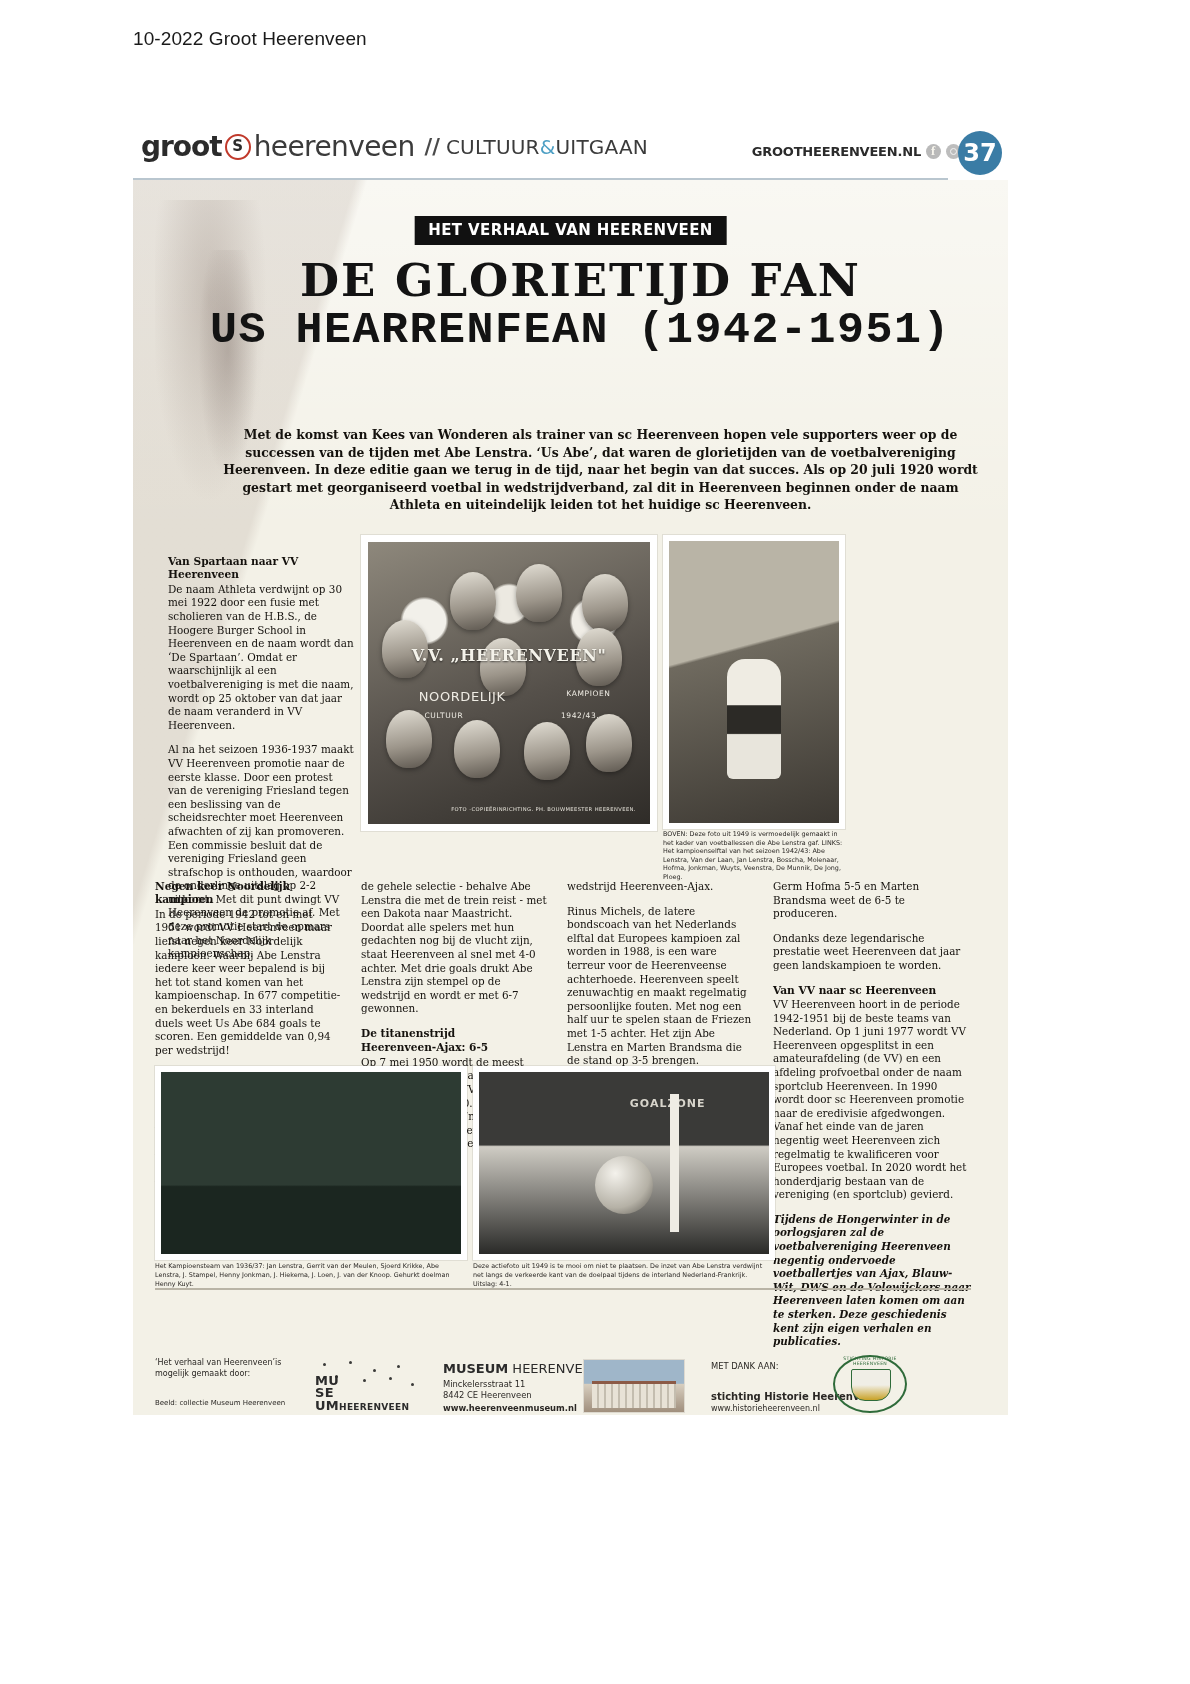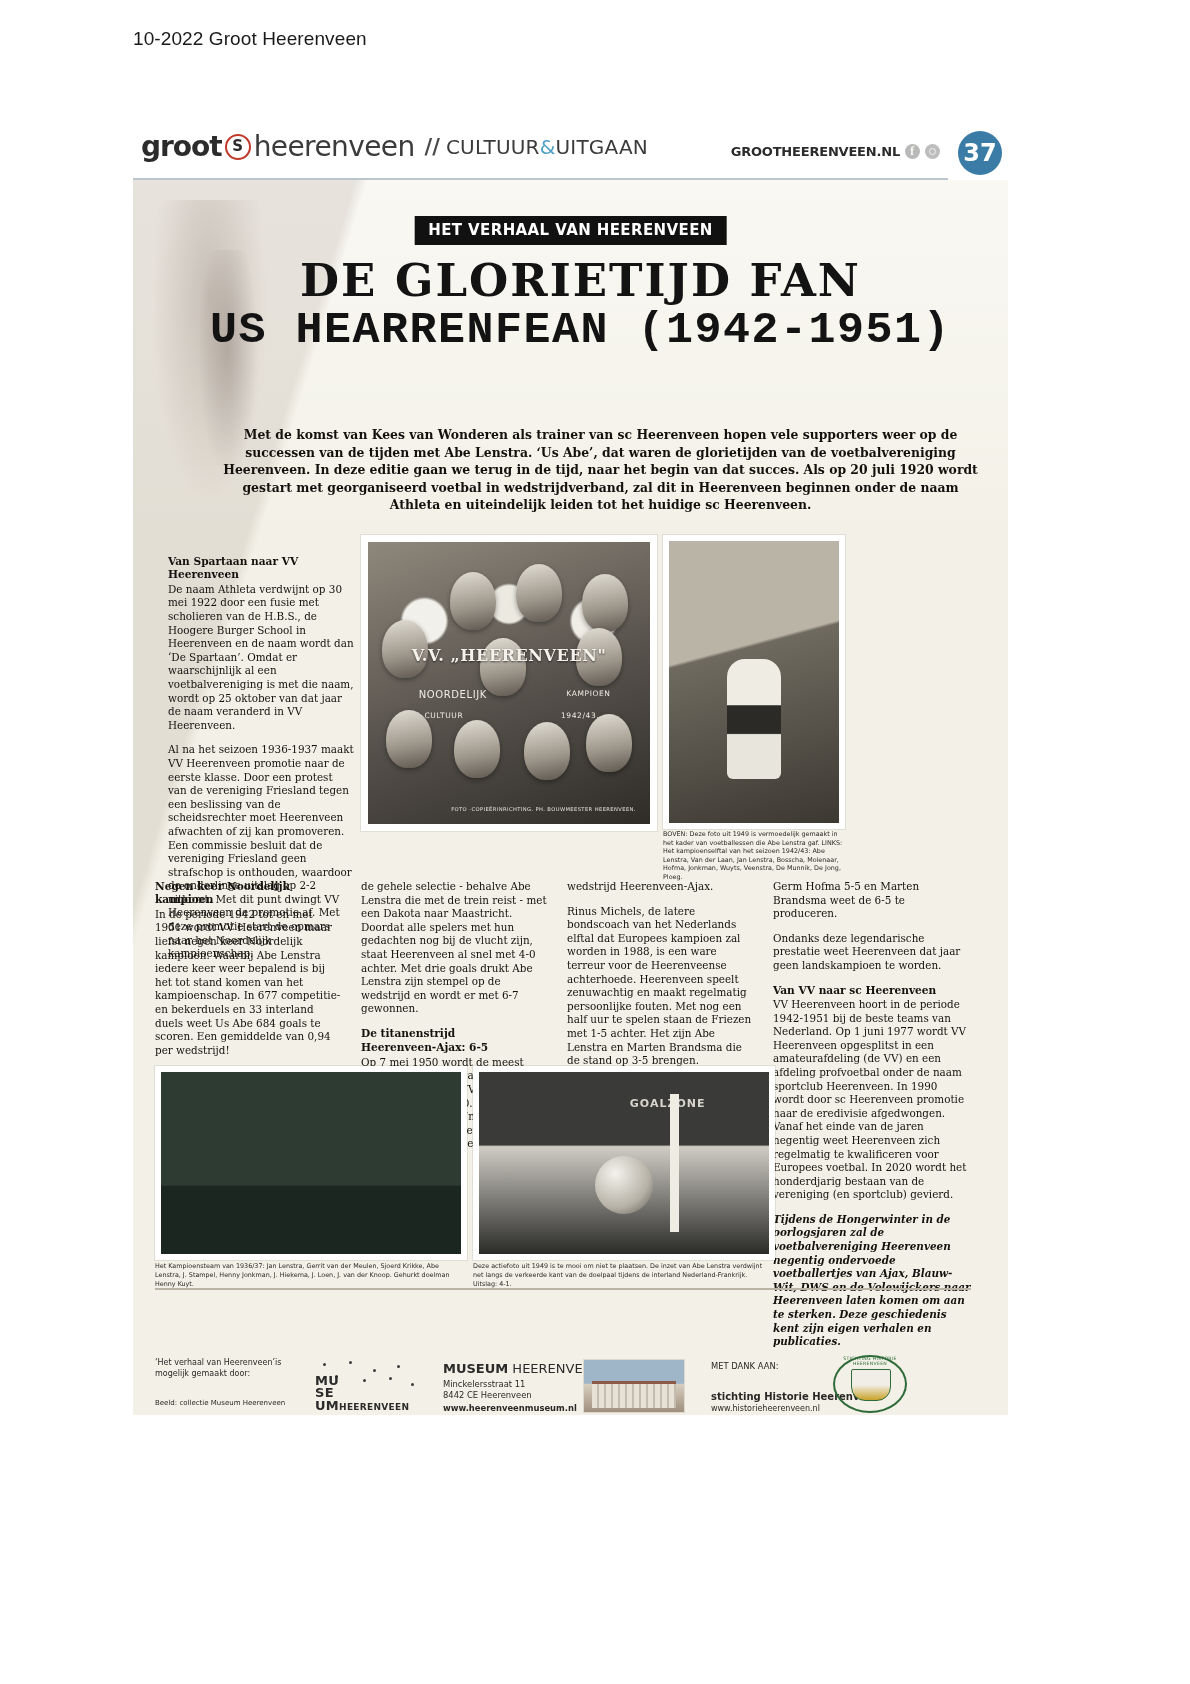--- a/index.html
+++ b/index.html
@@ -46,21 +46,21 @@
     margin:0 3px;font-family:"DejaVu Sans", sans-serif;
   }
   .mh-heerenveen{font-weight:400;color:#3b3b3b;letter-spacing:-.6px;}
   .mh-sep{font-size:21px;color:#4a4a4a;margin:0 6px 0 10px;font-weight:bold;}
   .mh-tagline{
     font-size:20px;color:#3b3b3b;letter-spacing:.2px;
     font-family:"DejaVu Sans", sans-serif;
   }
   .mh-amp{color:#4d9fc4;}
   .mh-right{
-    position:absolute;right:68px;top:19px;
+    position:absolute;right:47px;top:19px;
     display:flex;align-items:center;gap:5px;
   }
   .mh-url{
     font-size:13px;font-weight:bold;color:#2b2b2b;letter-spacing:-.2px;
     font-family:"DejaVu Sans", sans-serif;
   }
   .soc{
     width:15px;height:15px;border-radius:50%;background:#b9b9b9;
     display:inline-block;position:relative;
   }
@@ -169,21 +169,21 @@
       radial-gradient(circle at 80% 28%, #f0ede6 0 7%, rgba(240,237,230,0) 8%),
       linear-gradient(160deg,#8e887c,#55504a 55%,#2f2c28);
   }
   .ph-main .vvlabel{
     position:absolute;left:50%;top:40%;transform:translate(-50%,-50%);
     color:#f4f2ea;font-size:16px;font-weight:bold;letter-spacing:.6px;
     font-family:"DejaVu Serif", serif;white-space:nowrap;
     text-shadow:0 1px 2px rgba(0,0,0,.6);
   }
   .ph-main .kampl{
-    position:absolute;left:18%;top:52%;color:#efece4;font-size:10px;
+    position:absolute;left:18%;top:52%;color:#efece4;font-size:13px;
     letter-spacing:.6px;font-family:"DejaVu Sans", sans-serif;
   }
   .ph-main .kampr{
     position:absolute;right:14%;top:52%;color:#efece4;font-size:7.5px;
     letter-spacing:.6px;font-family:"DejaVu Sans", sans-serif;
   }
   .ph-main .seizl{
     position:absolute;left:20%;top:60%;color:#efece4;font-size:7.5px;
     letter-spacing:.6px;font-family:"DejaVu Sans", sans-serif;
   }

